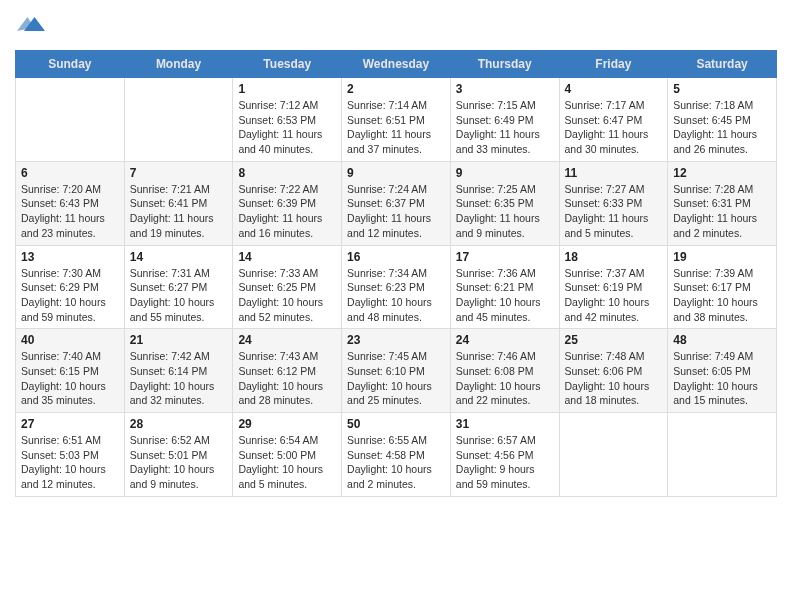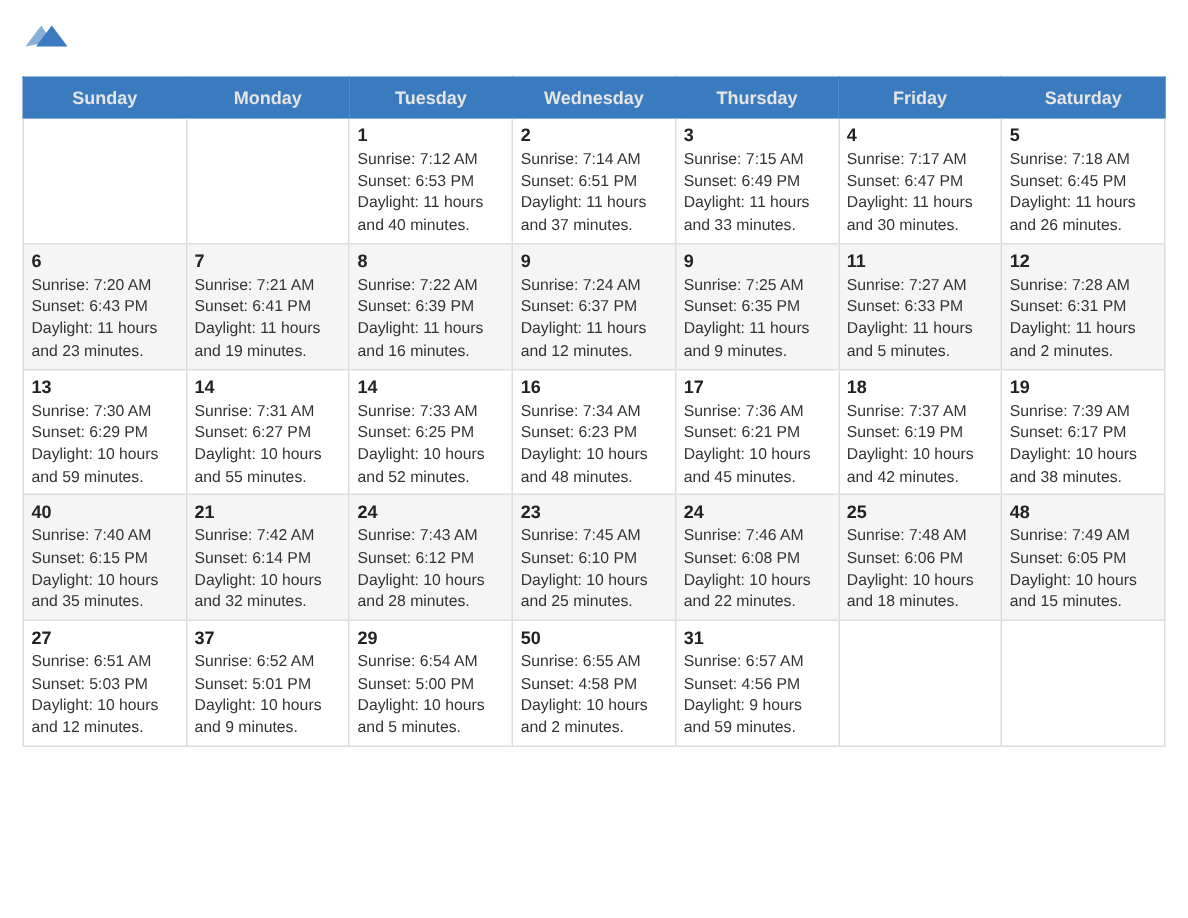--- a/index.html
+++ b/index.html
@@ -249,21 +249,21 @@
             <div class="day-num">48</div>
             <div class="day-detail">Sunrise: 7:49 AM<br>Sunset: 6:05 PM<br>Daylight: 10 hours and 15 minutes.</div>
           </td>
         </tr>
         <tr>
           <td>
             <div class="day-num">27</div>
             <div class="day-detail">Sunrise: 6:51 AM<br>Sunset: 5:03 PM<br>Daylight: 10 hours and 12 minutes.</div>
           </td>
           <td>
-            <div class="day-num">37</div>
+            <div class="day-num">28</div>
             <div class="day-detail">Sunrise: 6:52 AM<br>Sunset: 5:01 PM<br>Daylight: 10 hours and 9 minutes.</div>
           </td>
           <td>
             <div class="day-num">29</div>
             <div class="day-detail">Sunrise: 6:54 AM<br>Sunset: 5:00 PM<br>Daylight: 10 hours and 5 minutes.</div>
           </td>
           <td>
             <div class="day-num">50</div>
             <div class="day-detail">Sunrise: 6:55 AM<br>Sunset: 4:58 PM<br>Daylight: 10 hours and 2 minutes.</div>
           </td>

